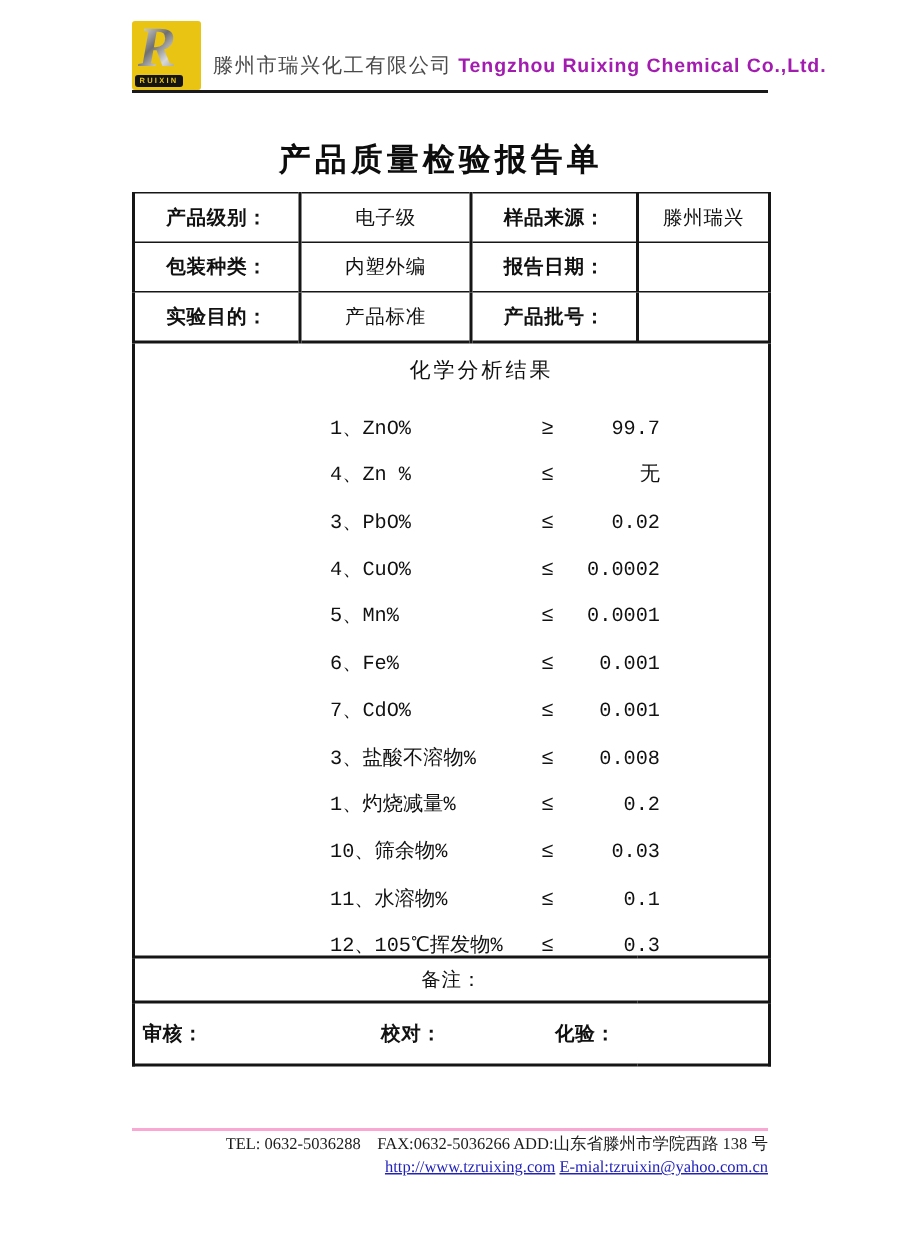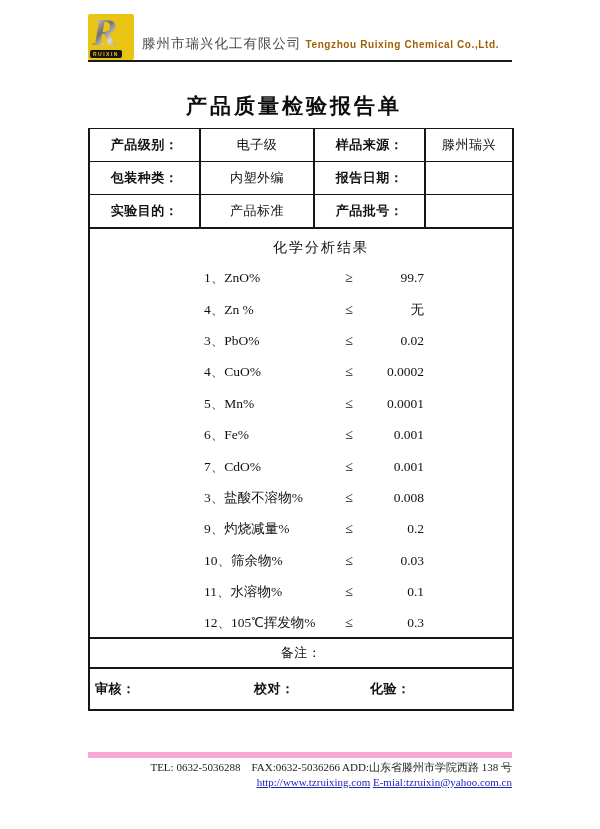--- a/index.html
+++ b/index.html
@@ -50,21 +50,21 @@
     position:absolute; left:54px; bottom:7px;
     white-space:nowrap;
   }
   .company-cn {
     font-family:"Liberation Serif", serif;
     font-size:13.5px; color:#4a4a4a;
     letter-spacing:1px;
   }
   .company-en {
     font-family:"Liberation Sans", sans-serif;
-    font-size:10px; font-weight:bold; color:#a16207;
+    font-size:13px; font-weight:bold; color:#a21caf;
     letter-spacing:0.6px;
     margin-left:4px;
   }
 
   
   .report-title {
     position:absolute; left:0; top:92px;
     width:588px;
     text-align:center;
     font-size:21px; font-weight:bold;
@@ -96,24 +96,25 @@
   .chem-box { height:408px; padding-top:8px; }
   .chem-head {
     text-align:center;
     font-family:"Liberation Serif", serif;
     font-size:14px; letter-spacing:2px;
     height:22px; line-height:22px;
     margin-bottom:4px;
     padding-left:40px;
   }
   .chem-row {
-    display:flex; align-items:center;
+    display:flex; align-items:flex-end;
     height:31.4px;
-    font-family:Liberation Serif, serif;
+    font-family:Liberation Mono, monospace;
     font-size:13.5px;
+    margin-left:16px;
   }
   .chem-label { margin-left:114px; width:132px; text-align:left; white-space:nowrap; }
   .chem-op { width:26px; text-align:center; font-size:14px; }
   .chem-value { width:62px; text-align:right; }
 
   
   tr.remarks-tr { height:30px; }
   td.remarks-cell { text-align:left; font-weight:normal; padding-left:5px; letter-spacing:0.5px; }
   tr.sign-tr { height:40px;margin-left:22px; }
   .sign-wrap { position:relative; height:40px; }
@@ -122,21 +123,21 @@
     font-weight:bold; font-size:13px; letter-spacing:0.5px;
   }
   .sign-audit { left:5px; }
   .sign-proof { left:164px; }
   .sign-assay { left:280px; }
 
   
   .footer {
     position:absolute; left:88px; top:752px;
     width:424px;
-    border-top:6px solid #f9a8d4;
+    border-top:2px solid #f9a8d4;
     padding-top:2px;
     text-align:right;
     font-family:"Liberation Serif", serif;
     font-size:11px;
     color:#1c1c1c;
     line-height:15px;
   }
   .footer a { text-decoration:underline; }
 </style>
 </head>
@@ -223,21 +224,21 @@
             <span class="chem-label">7、CdO%</span>
             <span class="chem-op">≤</span>
             <span class="chem-value">0.001</span>
           </div>
           <div class="chem-row">
             <span class="chem-label">3、盐酸不溶物%</span>
             <span class="chem-op">≤</span>
             <span class="chem-value">0.008</span>
           </div>
           <div class="chem-row">
-            <span class="chem-label">9、灼烧减量%</span>
+            <span class="chem-label">1、灼烧减量%</span>
             <span class="chem-op">≤</span>
             <span class="chem-value">0.2</span>
           </div>
           <div class="chem-row">
             <span class="chem-label">10、筛余物%</span>
             <span class="chem-op">≤</span>
             <span class="chem-value">0.03</span>
           </div>
           <div class="chem-row">
             <span class="chem-label">11、水溶物%</span>

